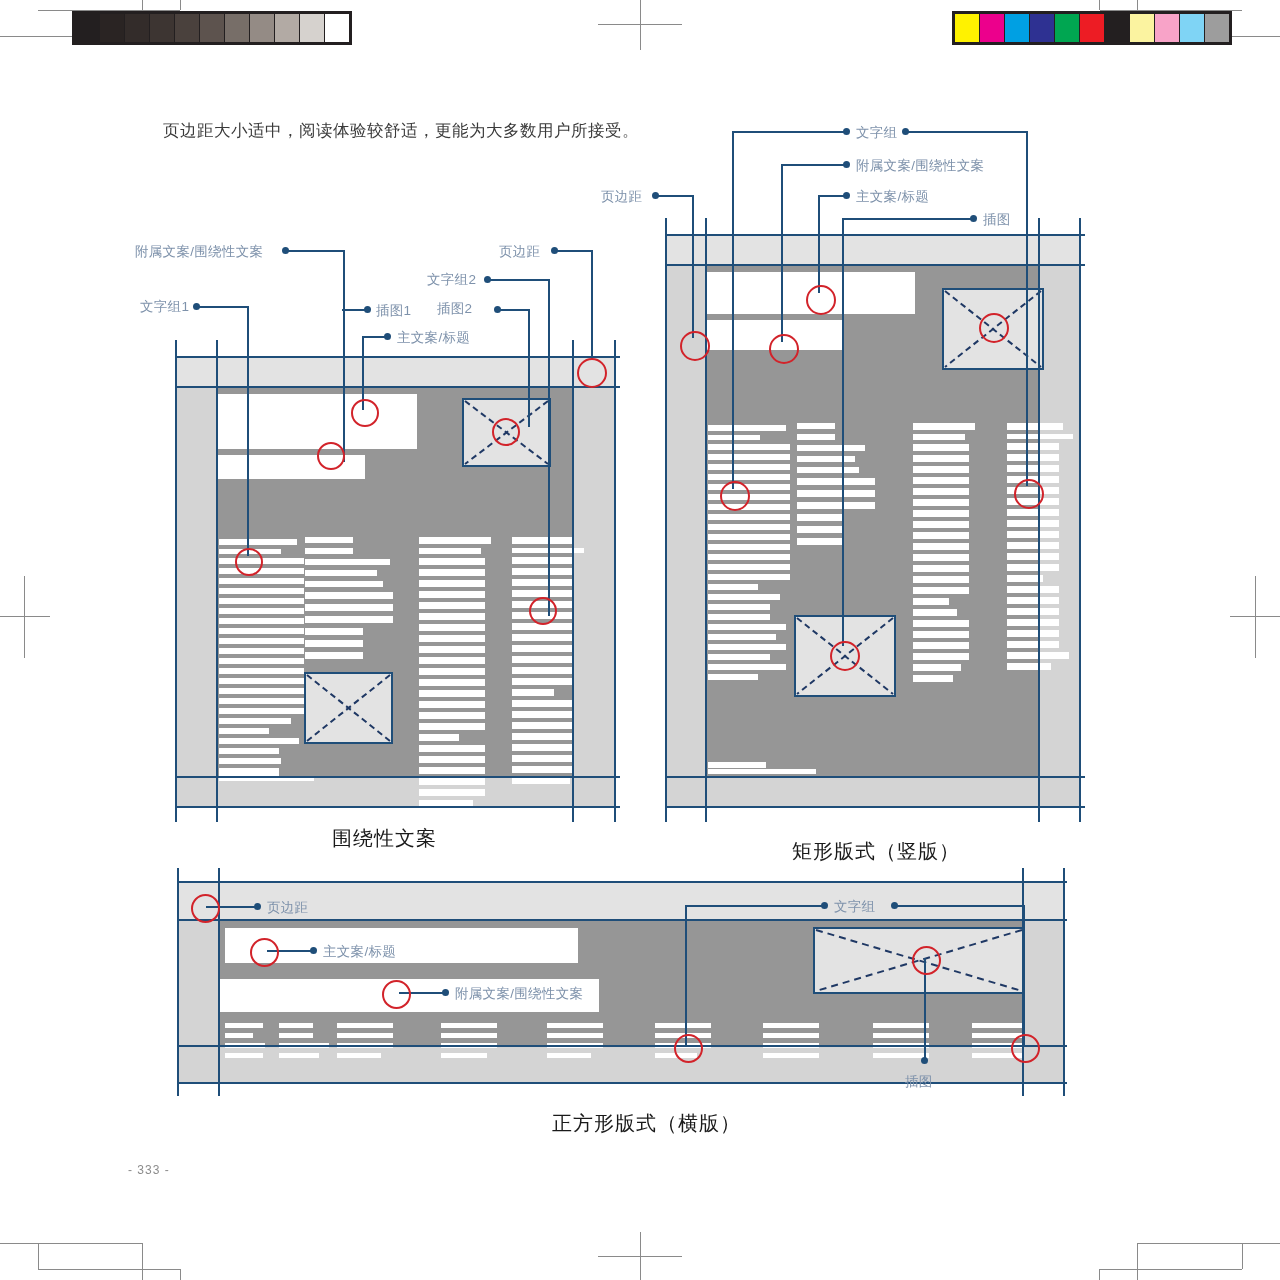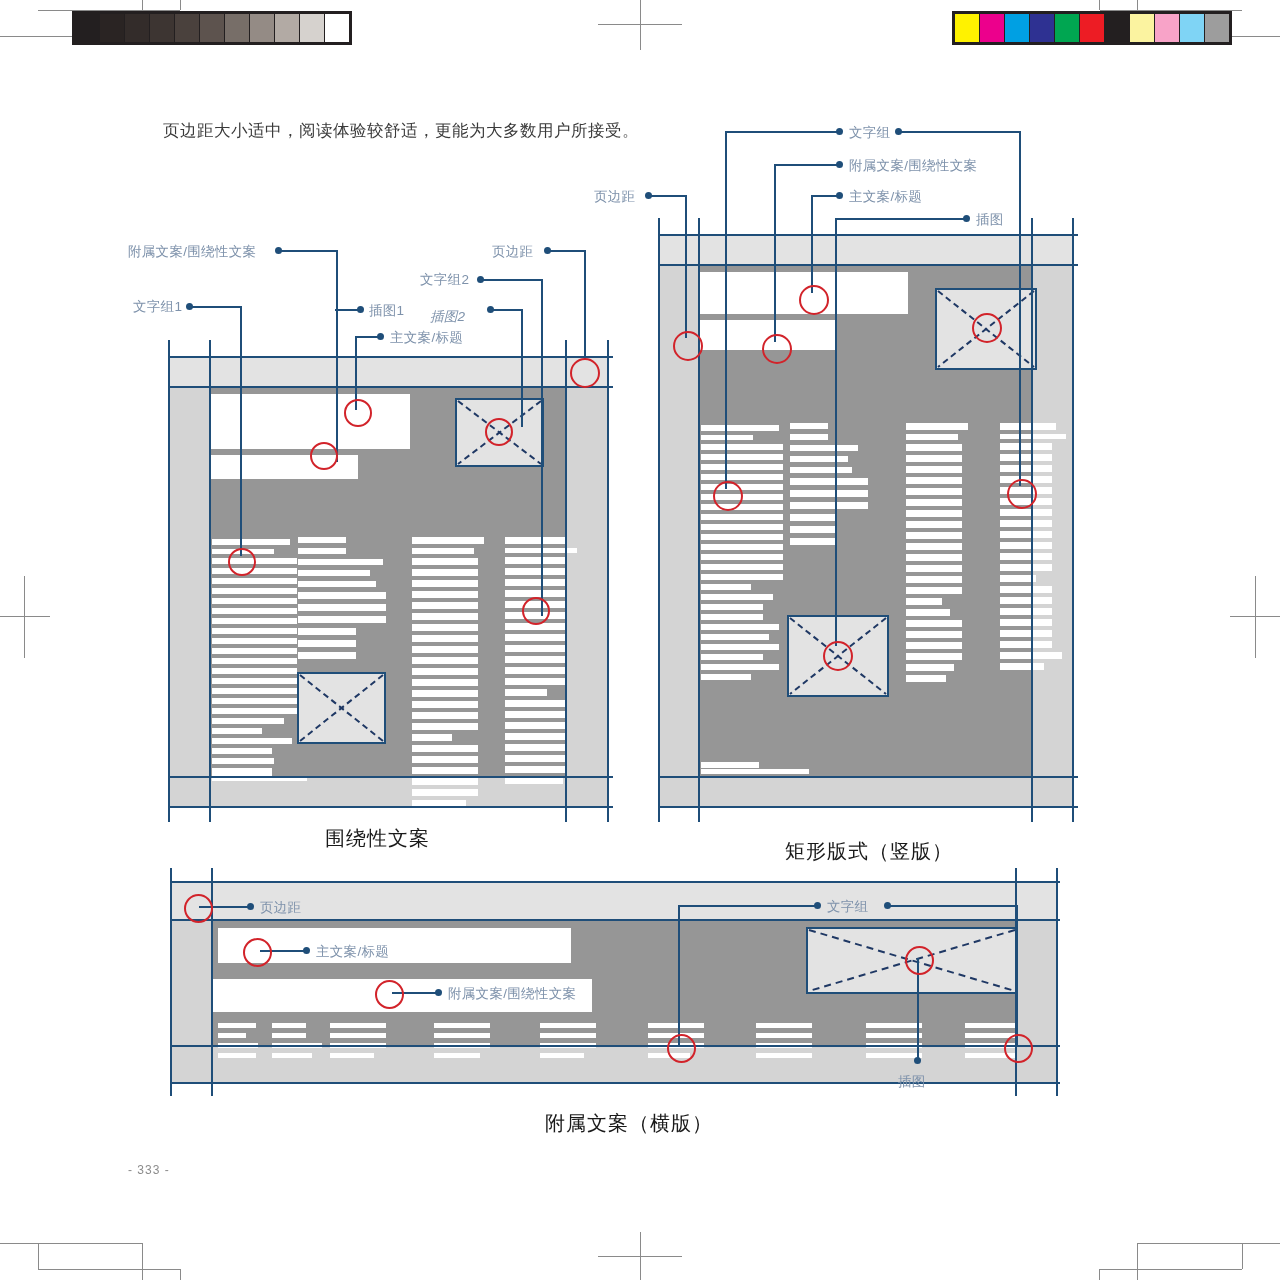--- a/index.html
+++ b/index.html
@@ -20,21 +20,21 @@
   .swatch-strip .sw{width:24px;height:28px;margin:0;border-right:1px solid #231f20;}
   .swatch-strip .sw:last-child{border-right:none;}
 
   
   .intro{
     position:absolute;left:163px;top:120px;
     font-size:16.5px;color:#3a3a3a;letter-spacing:.5px;white-space:nowrap;
   }
 
   
-  .board{position:absolute;}
+  .board{position:absolute;margin-left:7px;}
   .board .paper{position:absolute;background:#d4d4d4;}  
   .board .content{position:absolute;background:#969696;} 
   .whitebox{position:absolute;background:#ffffff;}
   .lightbox{position:absolute;background:#e3e3e3;}
 
   
   .gh{position:absolute;height:2px;background:#1f4e79;}
   .gv{position:absolute;width:2px;background:#1f4e79;}
 
   
@@ -279,21 +279,21 @@
   <div class="dot" style="left:186px;top:303px;"></div>
   <div class="lead-h" style="left:192px;top:306px;width:50px;"></div>
   <div class="lead-v" style="left:240px;top:306px;height:250px;"></div>
   <div class="ring" style="left:228px;top:548px;width:24px;height:24px;"></div>
 
   <div class="lbl" style="left:369px;top:302px;">插图1</div>
   <div class="dot" style="left:357px;top:306px;"></div>
   <div class="lead-h" style="left:335px;top:309px;width:24px;"></div>
   <div class="lead-v" style="left:334px;top:309px;height:0;"></div>
 
-  <div class="lbl" style="left:430px;top:308px;font-style:italic;">插图2</div>
+  <div class="lbl" style="left:430px;top:300px;">插图2</div>
   <div class="dot" style="left:487px;top:306px;"></div>
   <div class="lead-h" style="left:493px;top:309px;width:30px;"></div>
   <div class="lead-v" style="left:521px;top:309px;height:118px;"></div>
   <div class="ring" style="left:485px;top:418px;width:24px;height:24px;"></div>
 
   <div class="lbl" style="left:420px;top:271px;">文字组2</div>
   <div class="dot" style="left:477px;top:276px;"></div>
   <div class="lead-h" style="left:483px;top:279px;width:60px;"></div>
   <div class="lead-v" style="left:541px;top:279px;height:337px;"></div>
   <div class="ring" style="left:522px;top:597px;width:24px;height:24px;"></div>
@@ -567,16 +567,16 @@
   <div class="dot" style="left:884px;top:902px;"></div>
   <div class="lead-h" style="left:890px;top:905px;width:128px;"></div>
   <div class="lead-v" style="left:1016px;top:905px;height:140px;"></div>
   <div class="ring" style="left:1004px;top:1034px;width:25px;height:25px;"></div>
 
   <div class="lbl" style="left:898px;top:1073px;">插图</div>
   <div class="dot" style="left:914px;top:1057px;"></div>
   <div class="lead-v" style="left:917px;top:958px;height:100px;"></div>
   <div class="ring" style="left:905px;top:946px;width:25px;height:25px;"></div>
 
-  <div class="caption" style="left:545px;top:1110px;">附属文案（横版）</div>
+  <div class="caption" style="left:545px;top:1110px;">正方形版式（横版）</div>
 </div>
 
 <div class="folio">- 333 -</div>
 
 </body></html>

